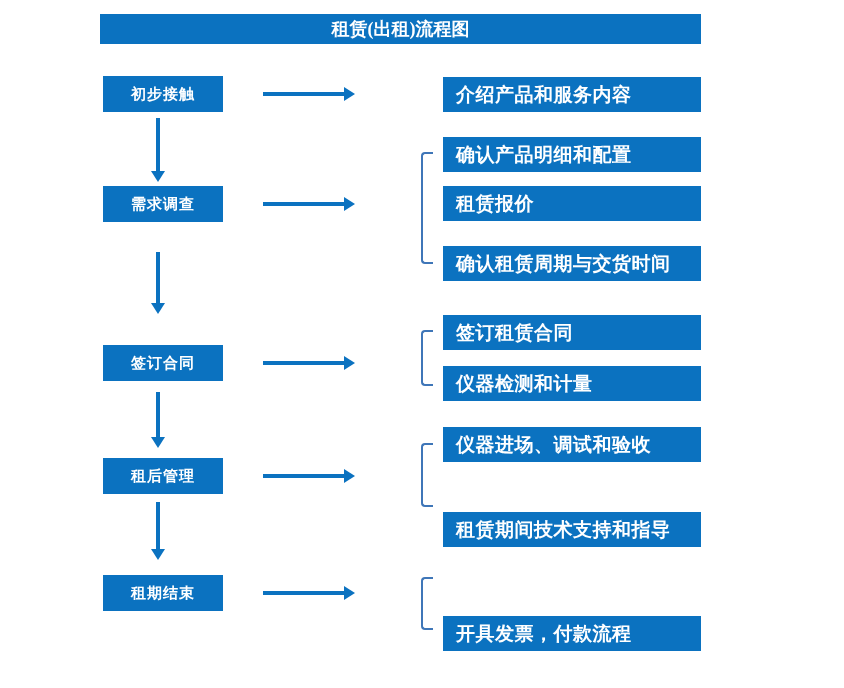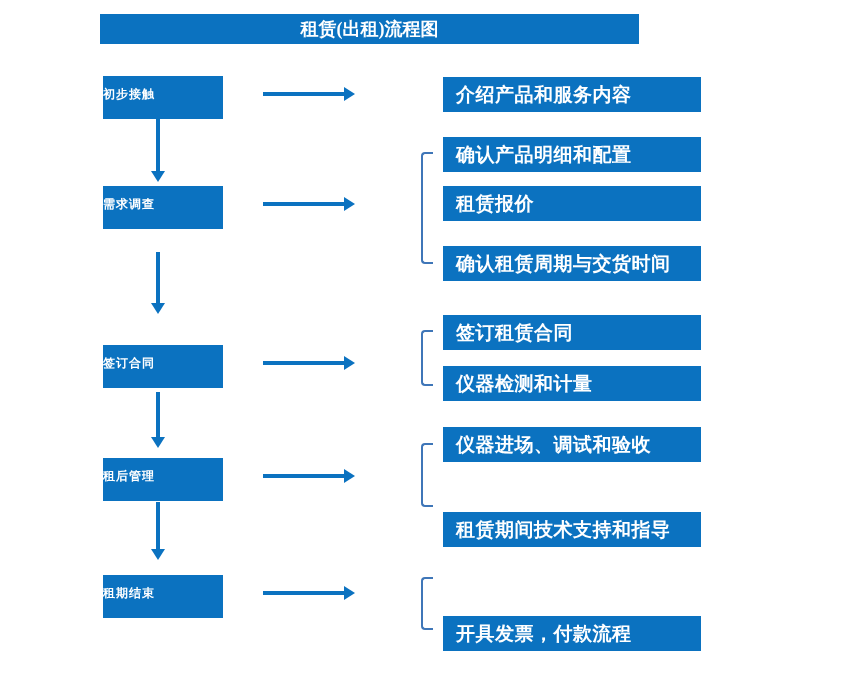--- a/index.html
+++ b/index.html
@@ -9,30 +9,30 @@
   }
   html,body{margin:0;padding:0;background:#ffffff;}
   body{font-family:"Liberation Serif","DejaVu Serif",serif;}
   .canvas{
     position:relative;
     width:844px;height:688px;
     background:#ffffff;
     overflow:hidden;
   }
   .title-bar{
-    position:absolute;left:100px;top:14px;width:539px;height:30px;
+    position:absolute;left:100px;top:14px;width:601px;height:30px;
     background:var(--accent);
     color:var(--text);
     font-weight:bold;font-size:18px;line-height:30px;text-align:center;
   }
   .step{
-    position:absolute;left:103px;width:120px;height:43px;
+    position:absolute;left:103px;width:120px;height:36px;
     background:var(--accent);
     color:var(--text);
-    font-weight:bold;font-size:12px;line-height:36px;
+    font-weight:bold;font-size:15px;line-height:36px;text-align:center;
     letter-spacing:1px;
   }
   .out{
     position:absolute;left:443px;width:258px;height:35px;
     background:var(--accent);
     color:var(--text);
     font-weight:bold;font-size:19px;line-height:35px;text-align:left;
     padding-left:13px;box-sizing:border-box;
     letter-spacing:0.5px;
     white-space:nowrap;

